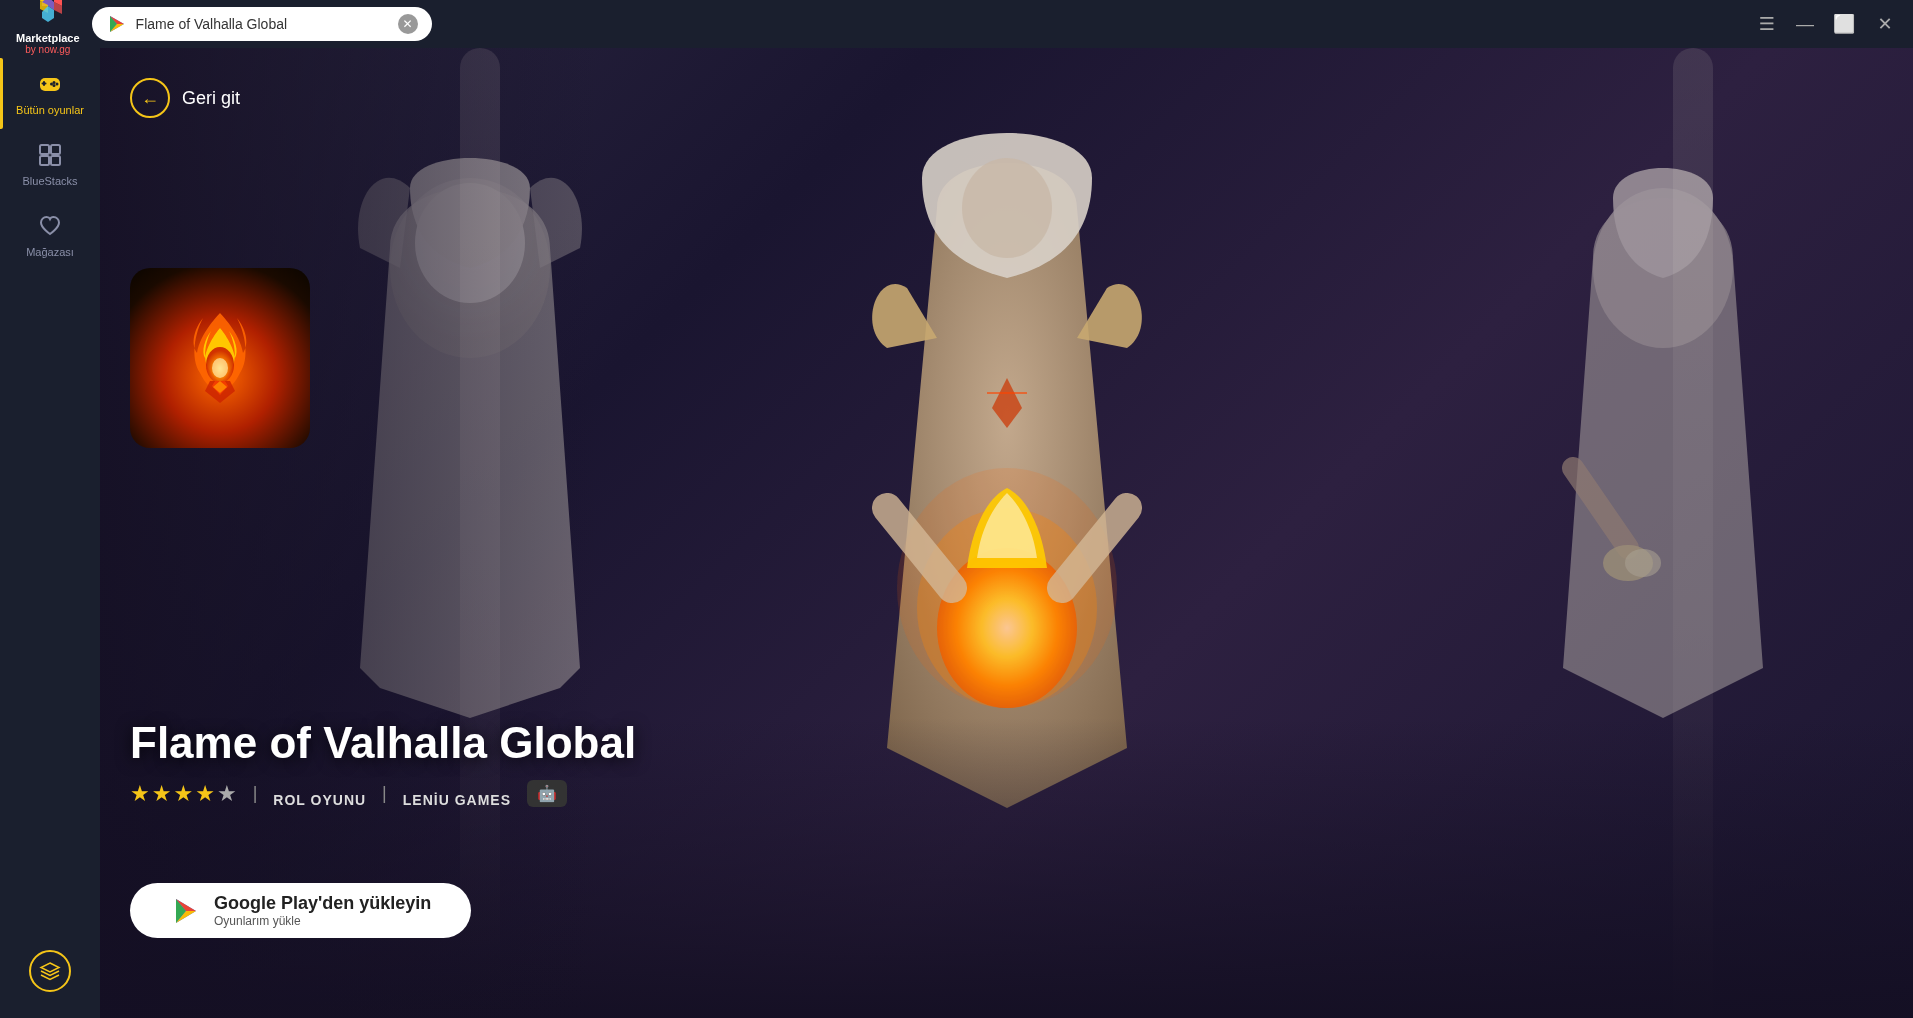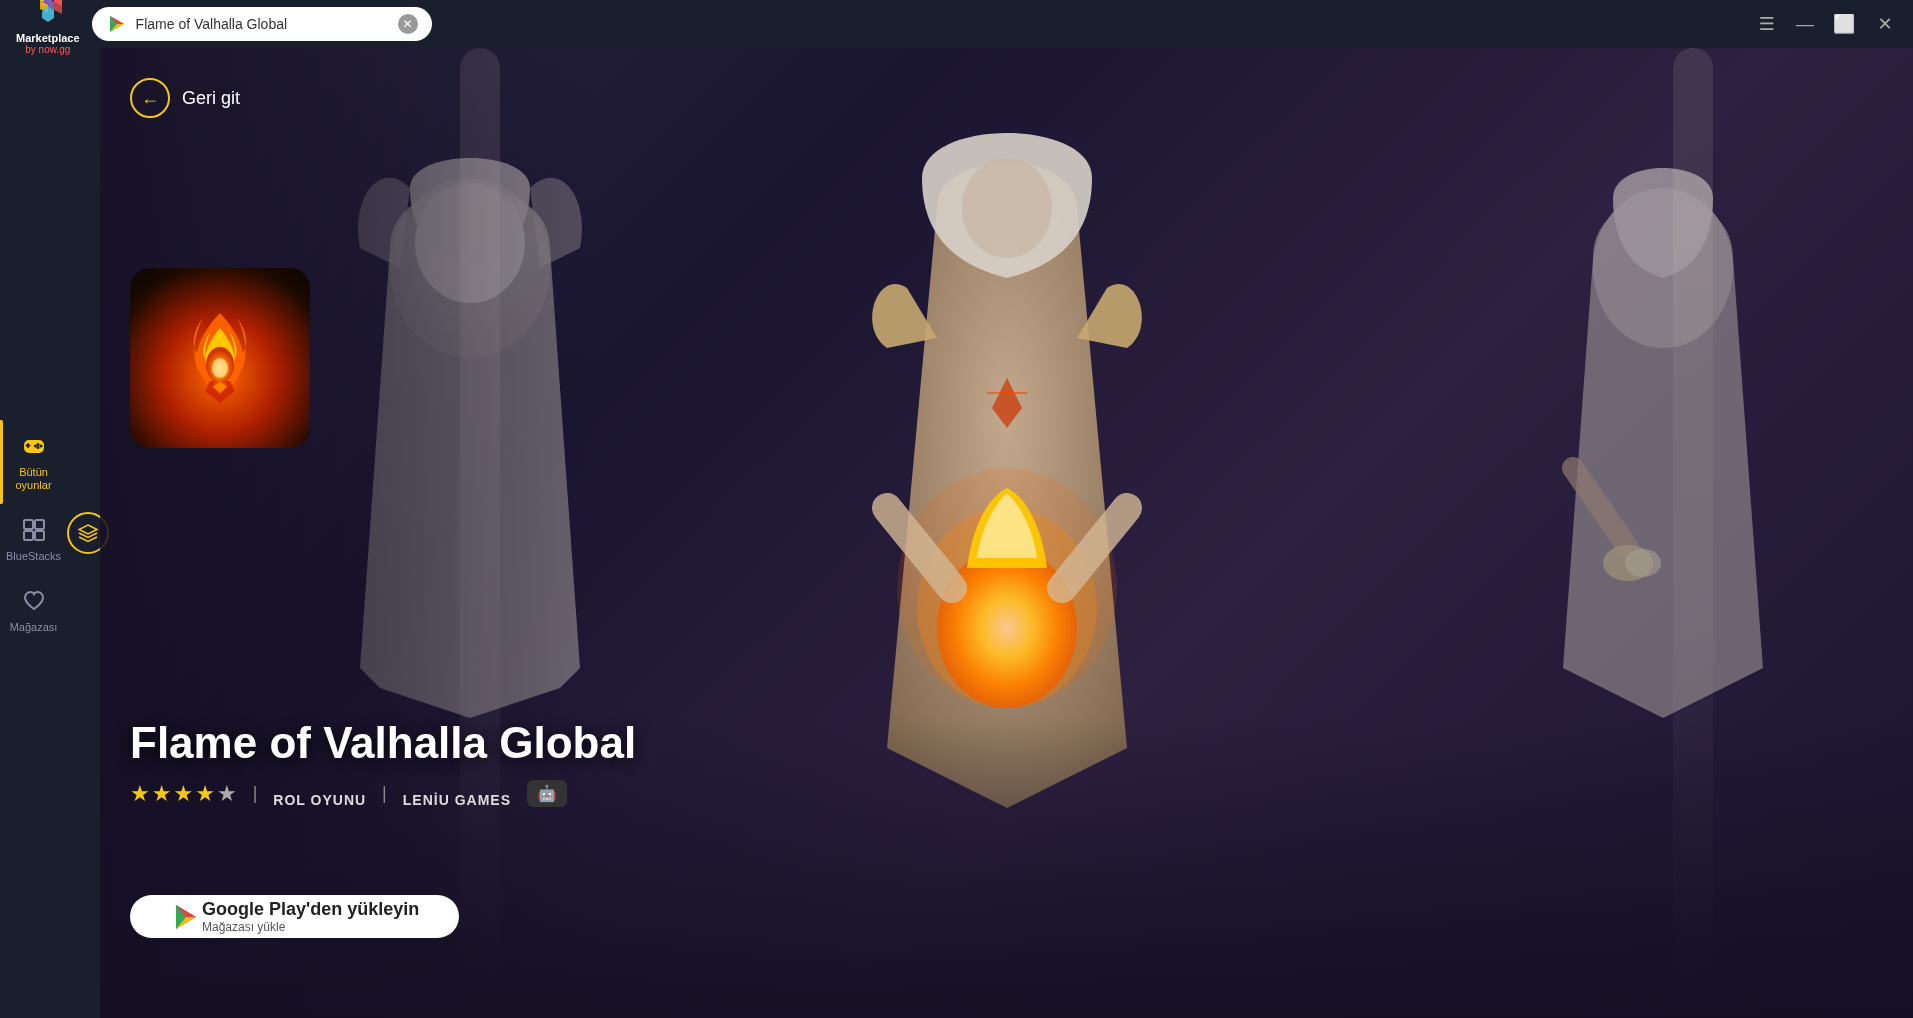--- a/index.html
+++ b/index.html
@@ -93,21 +93,21 @@
       display: flex;
       flex: 1;
       overflow: hidden;
     }
 
     
     .sidebar {
       width: 100px;
       background: #1a1f2e;
       display: flex;
-      flex-direction: row;
+      flex-direction: column;
       align-items: center;
       padding: 10px 0;
       flex-shrink: 0;
       z-index: 5;
       justify-content: space-between;
     }
     .sidebar-top {
       display: flex;
       flex-direction: column;
       align-items: center;
@@ -331,23 +331,24 @@
     }
 
     
     .install-btn {
       position: absolute;
       bottom: 80px;
       left: 30px;
       z-index: 20;
       background: #fff;
       border-radius: 40px;
-      padding: 4px 40px;
-      display: flex;
-      align-items: center;
+      padding: 10px 40px;
+      display: flex;
+      align-items: center;
+      gap: 12px;
       cursor: pointer;
       min-width: 320px;
     }
     .install-btn-text-area {
       display: flex;
       flex-direction: column;
     }
     .install-btn-main {
       font-size: 18px;
       font-weight: 700;
@@ -662,18 +663,18 @@
       <div class="play-logo-circle">
         <svg width="32" height="32" viewBox="0 0 32 32">
           <polygon points="6,4 26,16 6,28" fill="#4285F4"></polygon>
           <polygon points="6,4 16,16 6,28" fill="#34A853"></polygon>
           <polygon points="16,16 26,16 6,28" fill="#FBBC05"></polygon>
           <polygon points="6,4 26,16 16,16" fill="#EA4335"></polygon>
         </svg>
       </div>
       <div class="install-btn-text-area">
         <span class="install-btn-main">Google Play'den yükleyin</span>
-        <span class="install-btn-sub">Mağazası yükle</span>
+        <span class="install-btn-sub">Oyunlarım yükle</span>
       </div>
     </div>
 
   </div>
 </div>
 
 </body></html>

